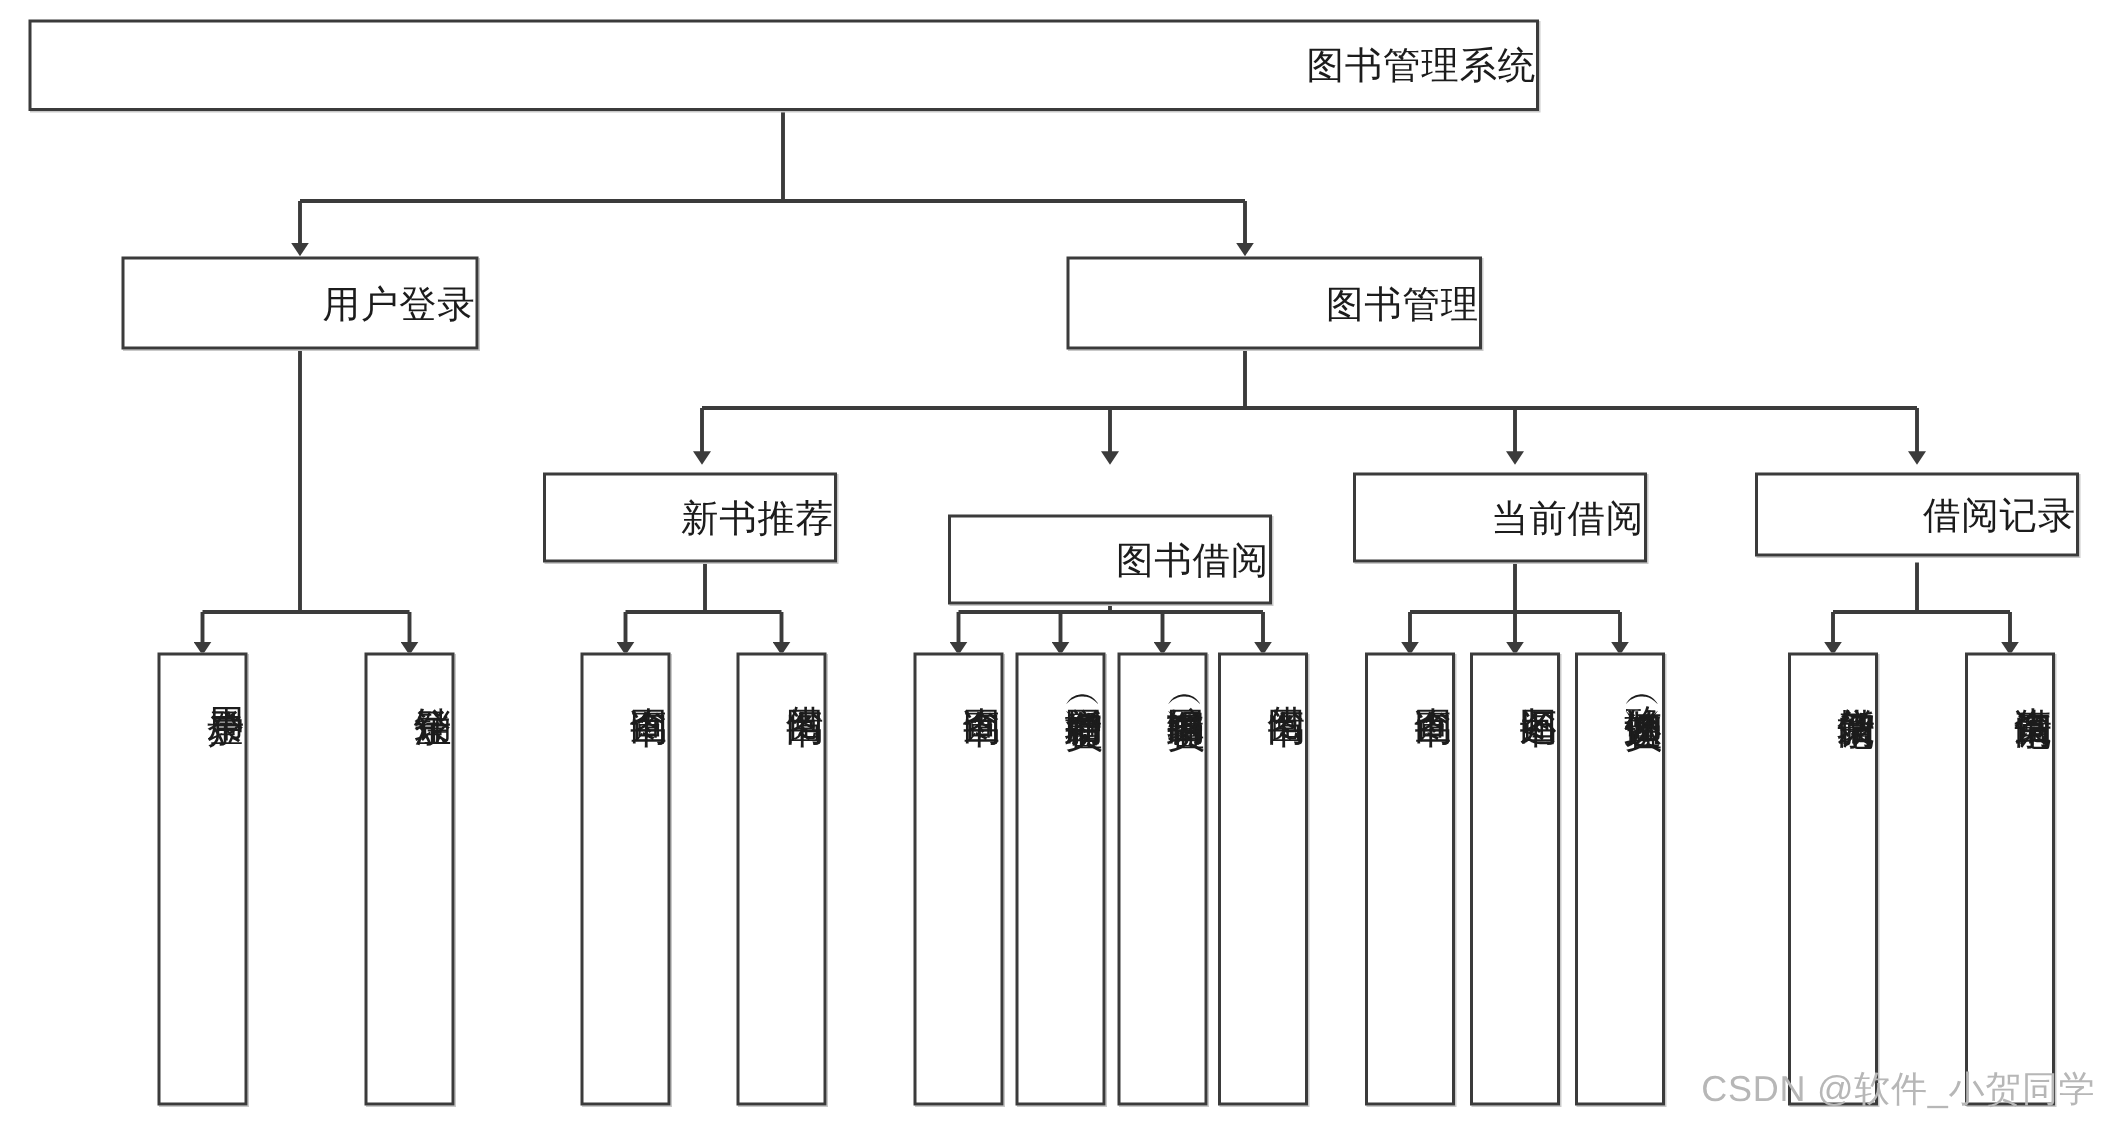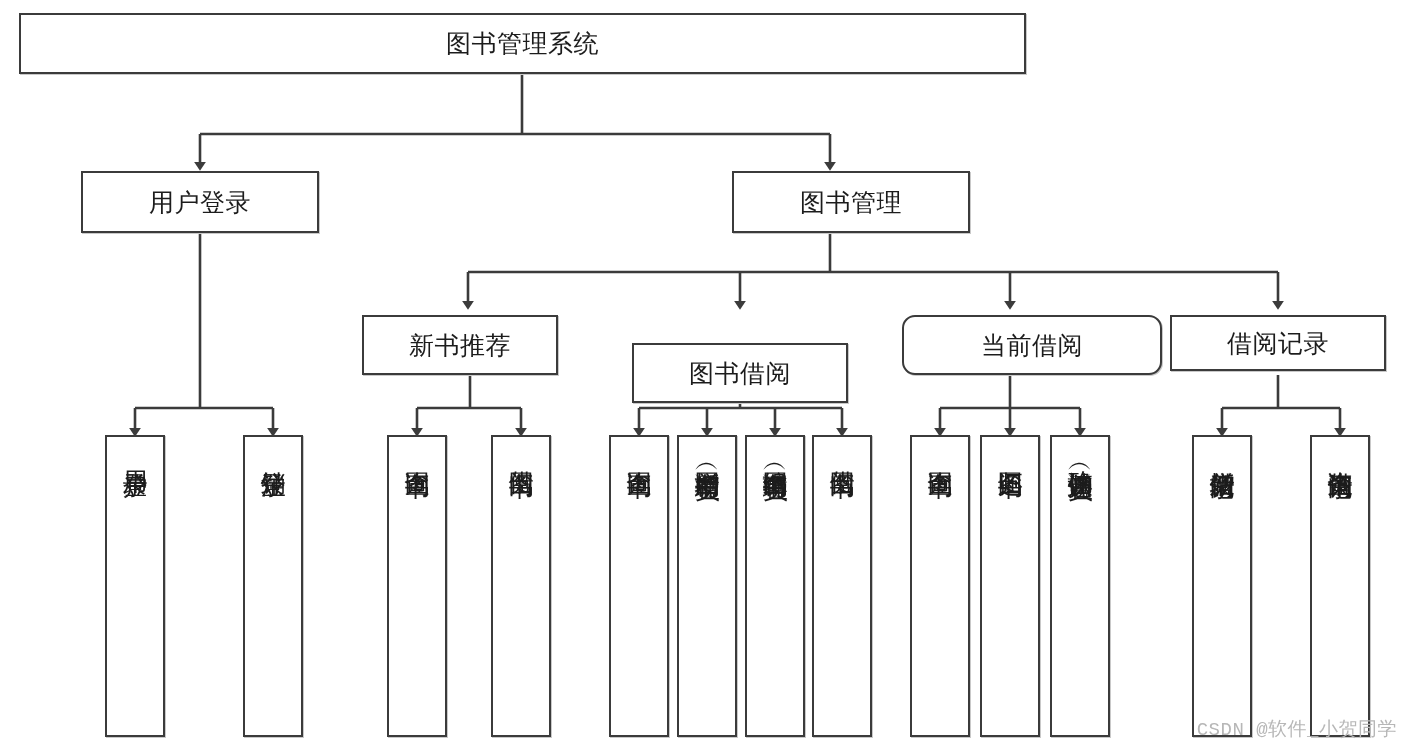--- a/index.html
+++ b/index.html
@@ -27,21 +27,21 @@
     pointer-events: none;
   }
   .node {
     position: absolute;
     box-sizing: border-box;
     background: #ffffff;
     border: 2px solid #3b3b3b;
     box-shadow: 1px 1px 0 0 #c9c9c9;
     display: flex;
     align-items: center;
-    justify-content: center;
+    justify-content: flex-end;
     color: #1c1c1c;
   }
   .node .label {
     text-align: center;
     line-height: 1.08;
     letter-spacing: 0.5px;
   }
   .node.horiz .label {
     writing-mode: horizontal-tb;
     font-size: 25px;
@@ -58,25 +58,25 @@
     text-orientation: upright;
     font-size: 25px;
     line-height: 1.02;
     letter-spacing: 1px;
     white-space: nowrap;
   }
   .watermark {
     position: absolute;
     right: 8px;
     bottom: 5px;
-    font-size: 19px;
+    font-size: 24px;
     color: #b7b7b7;
     letter-spacing: 0.5px;
     white-space: nowrap;
-    font-family: Liberation Mono, monospace;
+    font-family: Liberation Sans, sans-serif;
   }
 </style>
 </head>
 <body>
 
 <div id="canvas">
 
   <svg class="wires" viewBox="0 0 1405 747" xmlns="http://www.w3.org/2000/svg">
     <defs>
       <marker id="arrow" markerWidth="9" markerHeight="12" refX="1.2" refY="6" orient="auto" markerUnits="userSpaceOnUse">
@@ -129,33 +129,33 @@
   </svg>
 
   <div class="node root horiz" style="left:19px; top:13px; width:1007px; height:61px;">
     <span class="label">图书管理系统</span>
   </div>
 
   <div class="node horiz" style="left:81px; top:171px; width:238px; height:62px;">
     <span class="label">用户登录</span>
   </div>
 
-  <div class="node horiz" style="left:732px; top:171px; width:238px; height:62px;">
+  <div class="node horiz" style="left:711px; top:171px; width:277px; height:62px;">
     <span class="label">图书管理</span>
   </div>
 
   <div class="node horiz" style="left:362px; top:315px; width:196px; height:60px;">
     <span class="label">新书推荐</span>
   </div>
 
   <div class="node horiz" style="left:632px; top:315px; width:216px; height:60px;margin-top:28px;">
     <span class="label">图书借阅</span>
   </div>
 
-  <div class="node horiz" style="left:902px; top:315px; width:260px; height:60px;border-radius:13px;">
+  <div class="node horiz" style="left:902px; top:315px; width:196px; height:60px;">
     <span class="label">当前借阅</span>
   </div>
 
   <div class="node horiz" style="left:1170px; top:315px; width:216px; height:56px;">
     <span class="label">借阅记录</span>
   </div>
 
   <div class="node vert" style="left:105px; top:435px; width:60px; height:302px;">
     <span class="label">用户登录</span>
   </div>

